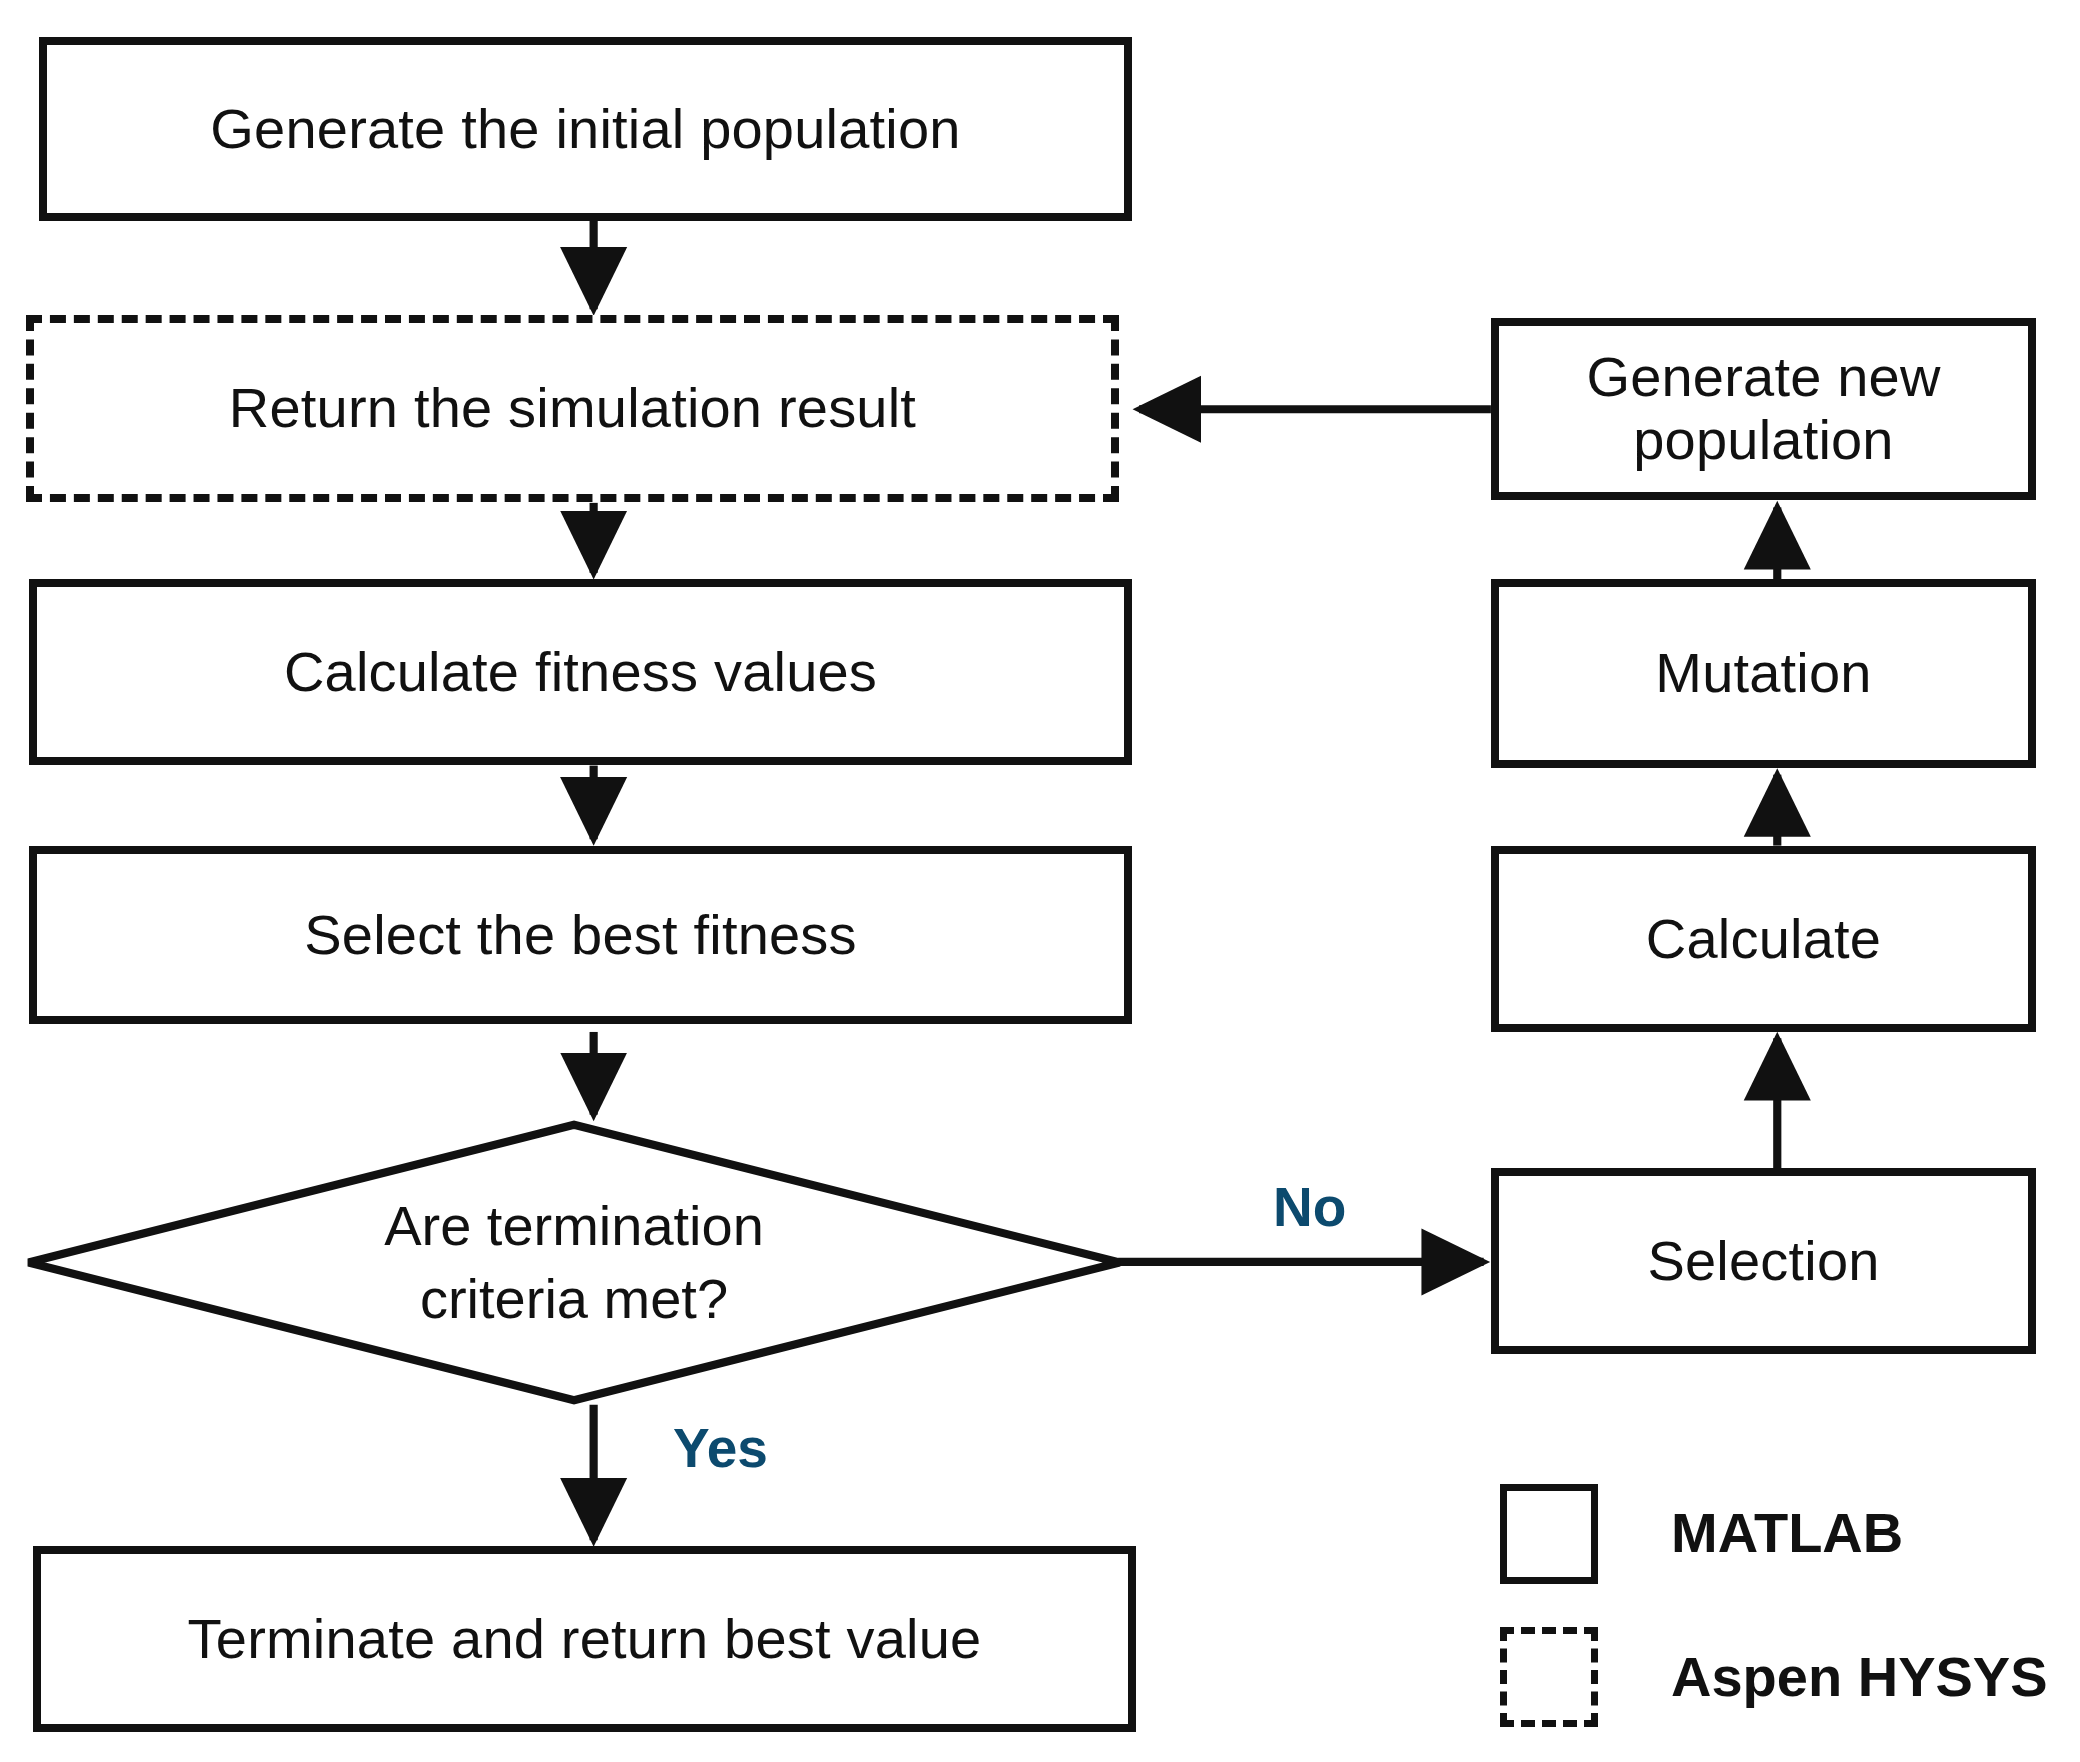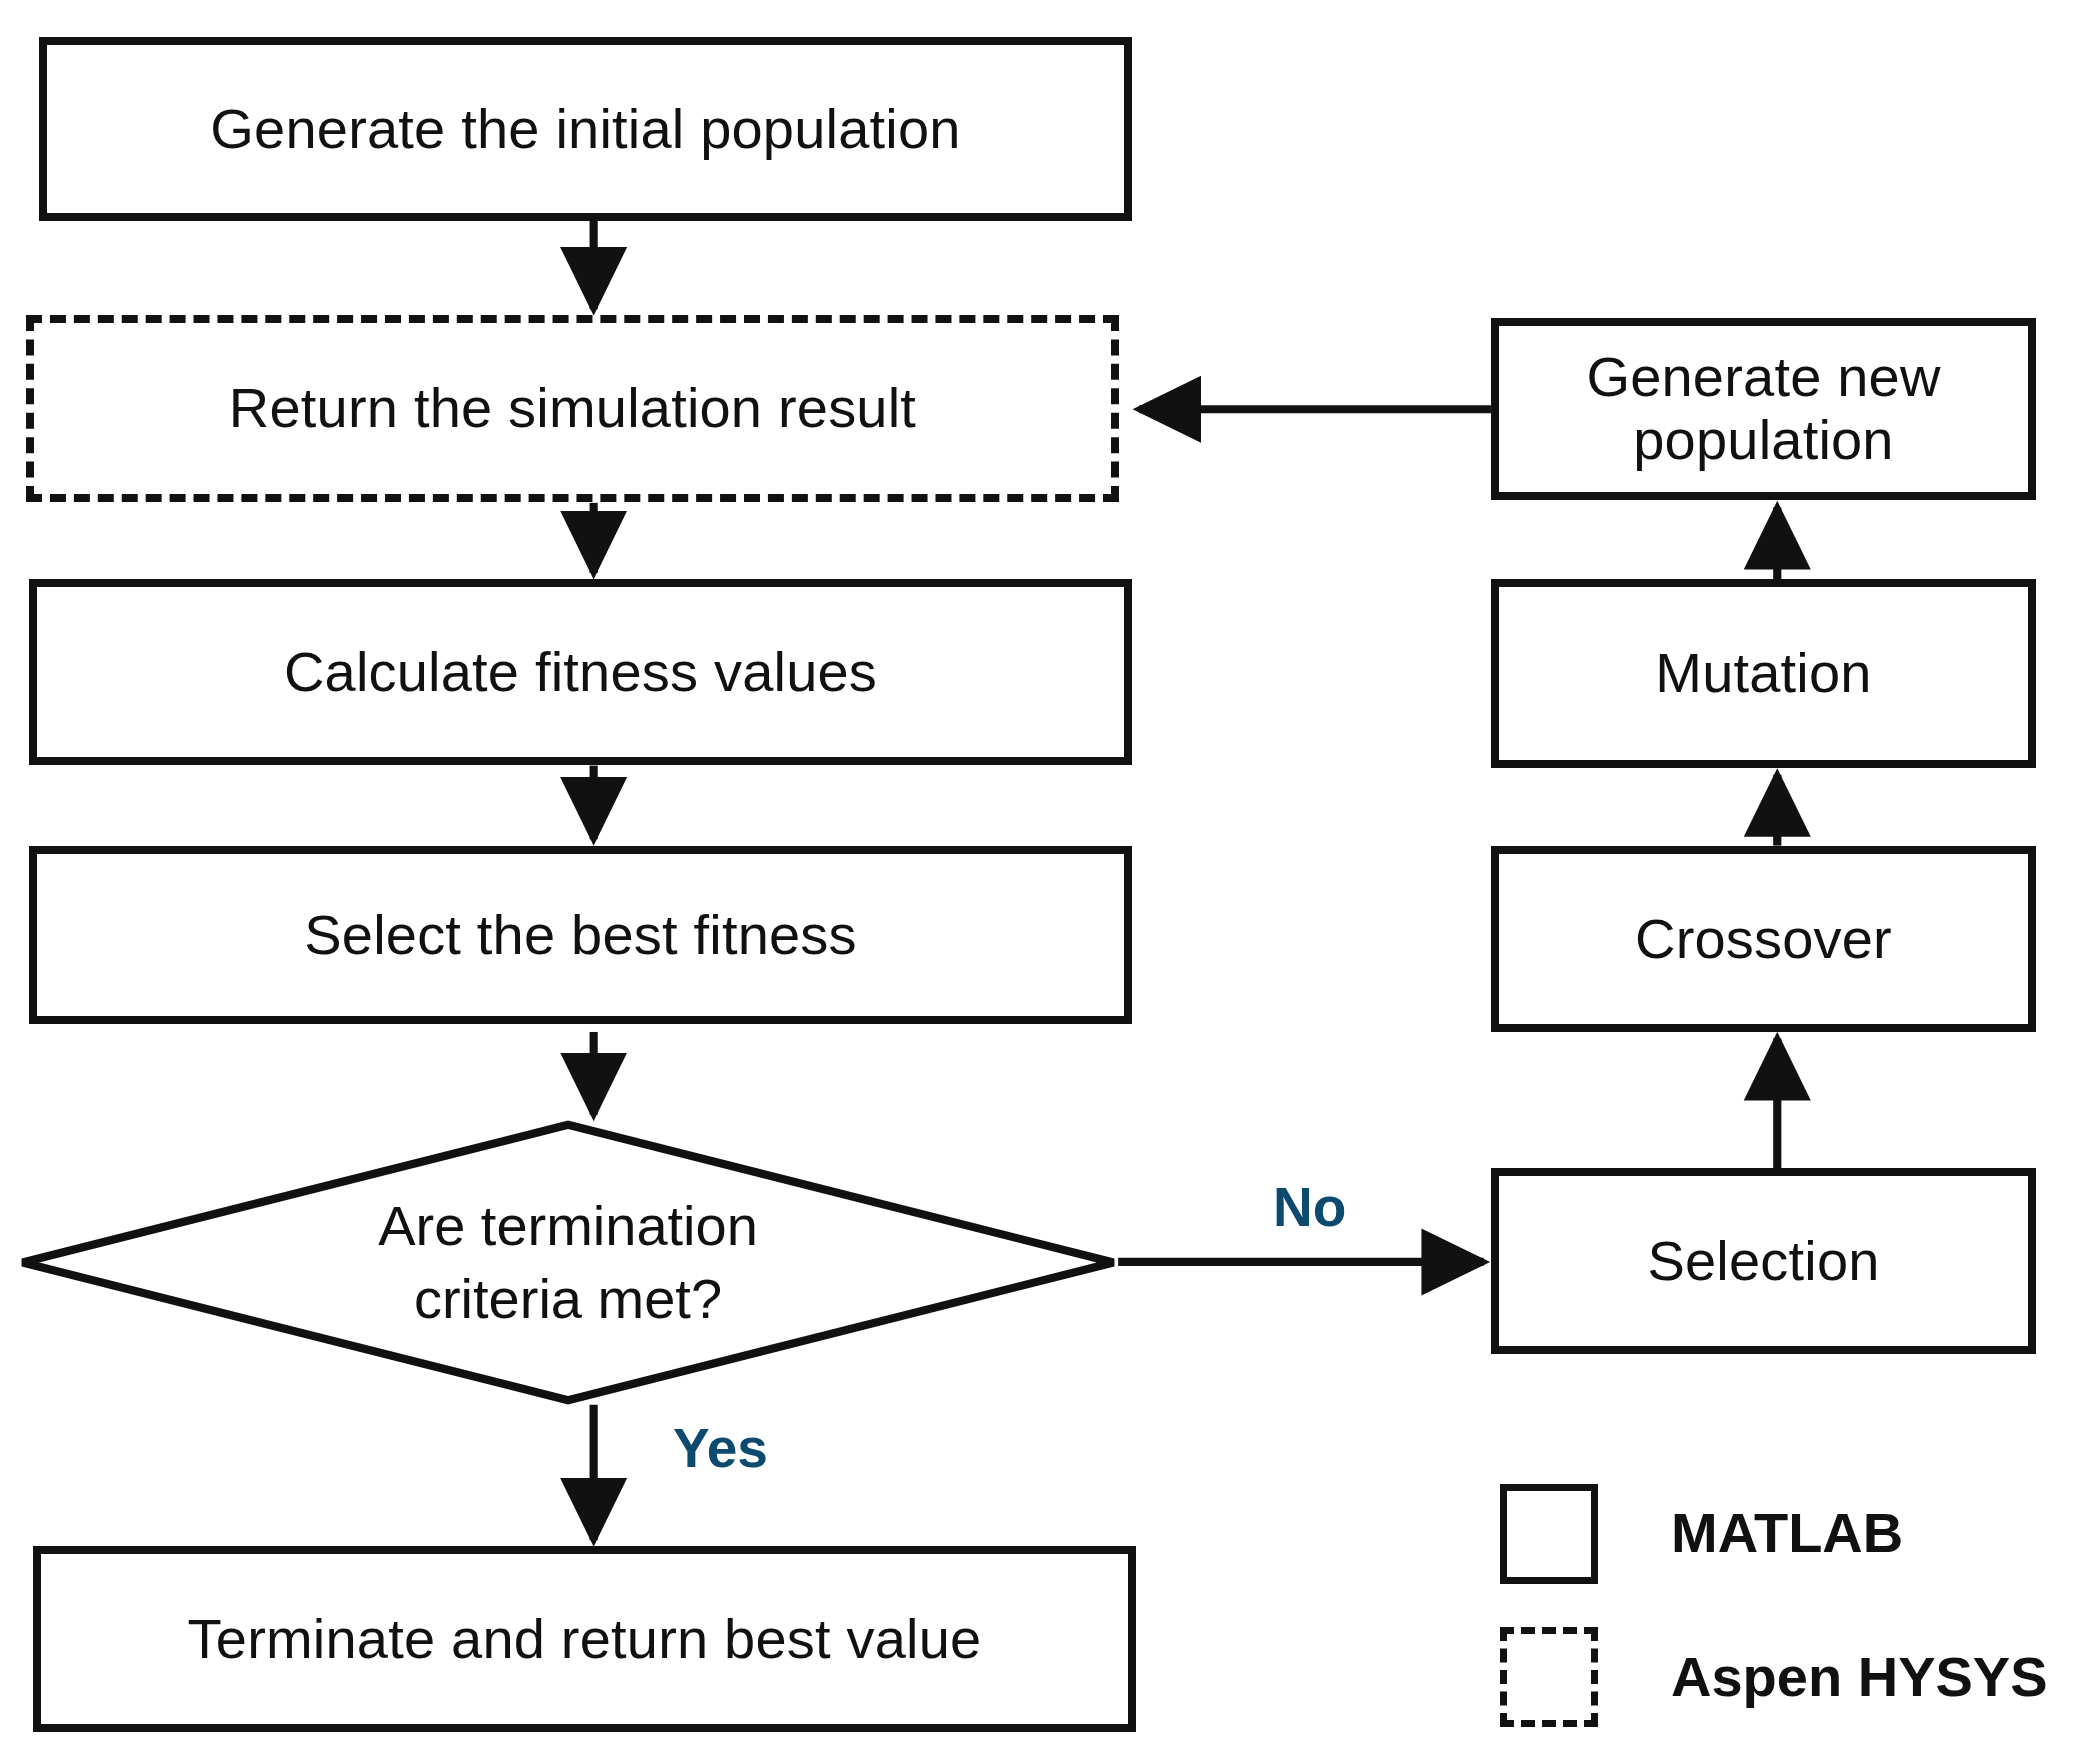--- a/index.html
+++ b/index.html
@@ -143,21 +143,21 @@
   </div>
 
   <div class="node solid" style="left:29px; top:579px; width:1103px; height:186px;">
     <span class="node-label">Calculate fitness values</span>
   </div>
 
   <div class="node solid" style="left:29px; top:846px; width:1103px; height:178px;">
     <span class="node-label">Select the best fitness</span>
   </div>
 
-  <div class="diamond-wrap" style="left:18px; top:1120px; width:1100px; height:285px;">
+  <div class="diamond-wrap" style="left:24px; top:1120px; width:1100px; height:285px;">
     <svg width="1100" height="285" viewBox="0 0 1210 313" xmlns="http://www.w3.org/2000/svg">
       <polygon points="605,5 1205,156.5 605,308 5,156.5" fill="#ffffff" stroke="#111111" stroke-width="9" stroke-linejoin="miter"></polygon>
     </svg>
     <div class="diamond-label">
       <span>Are termination</span>
       <span>criteria met?</span>
     </div>
   </div>
 
   <div class="node solid" style="left:33px; top:1546px; width:1103px; height:186px;">
@@ -167,21 +167,21 @@
   <div class="node solid" style="left:1491px; top:318px; width:545px; height:182px; flex-direction:column;">
     <span class="node-label">Generate new</span>
     <span class="node-label">population</span>
   </div>
 
   <div class="node solid" style="left:1491px; top:579px; width:545px; height:189px;">
     <span class="node-label">Mutation</span>
   </div>
 
   <div class="node solid" style="left:1491px; top:846px; width:545px; height:186px;">
-    <span class="node-label">Crossover</span>
+    <span class="node-label">Calculate</span>
   </div>
 
   <div class="node solid" style="left:1491px; top:1168px; width:545px; height:186px;">
     <span class="node-label">Selection</span>
   </div>
 
   <div class="edge-label" style="left:1273px; top:1175px;">No</div>
 
   <div class="edge-label" style="left:673px; top:1416px;">Yes</div>
 

